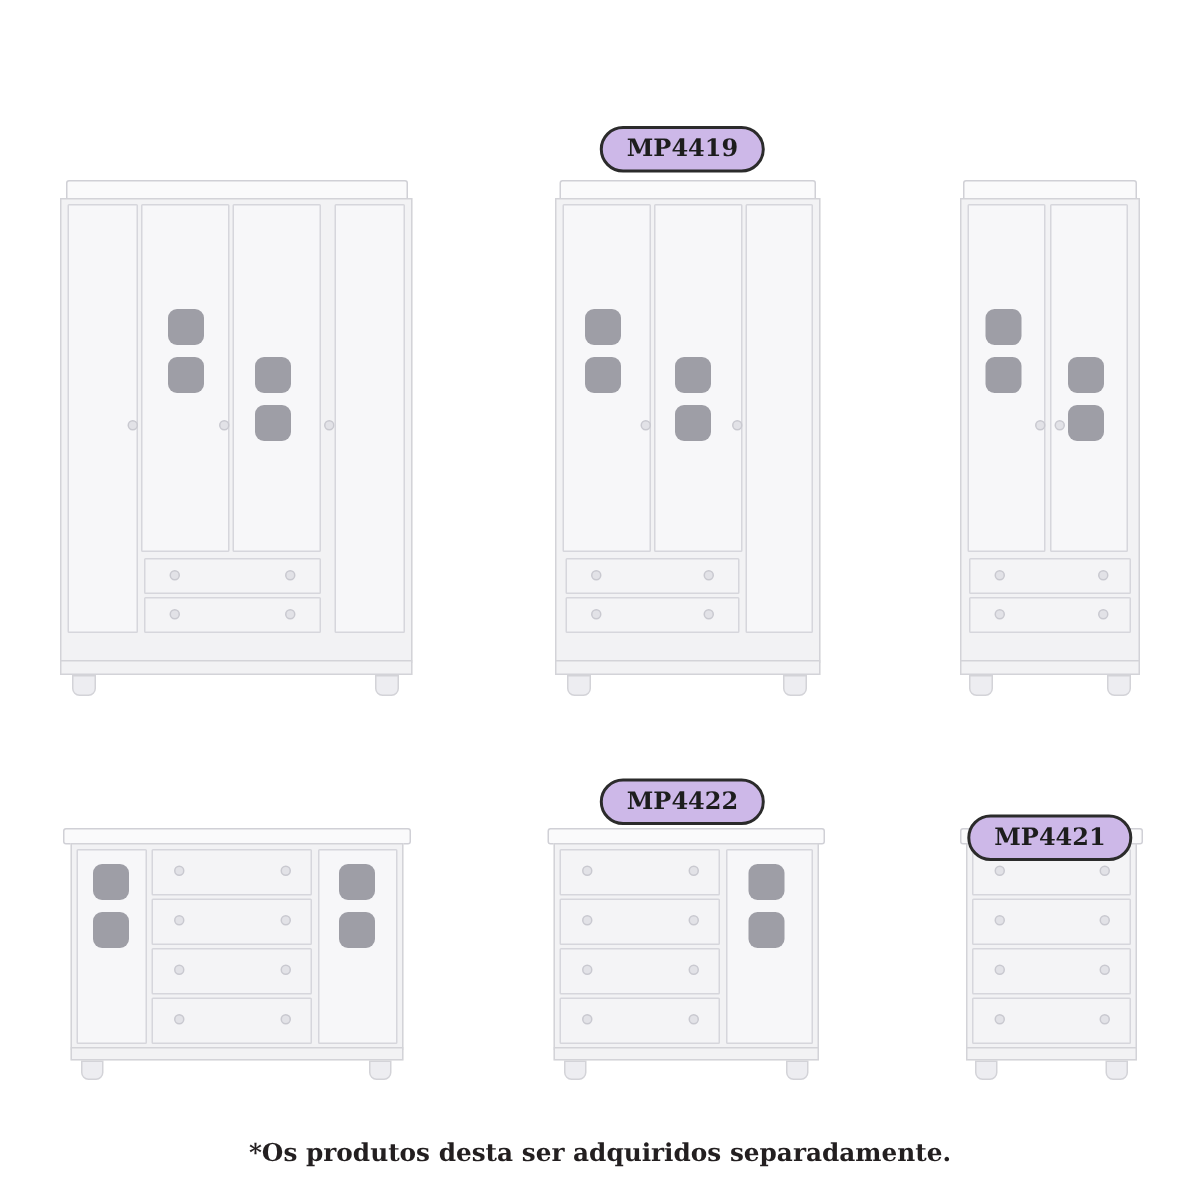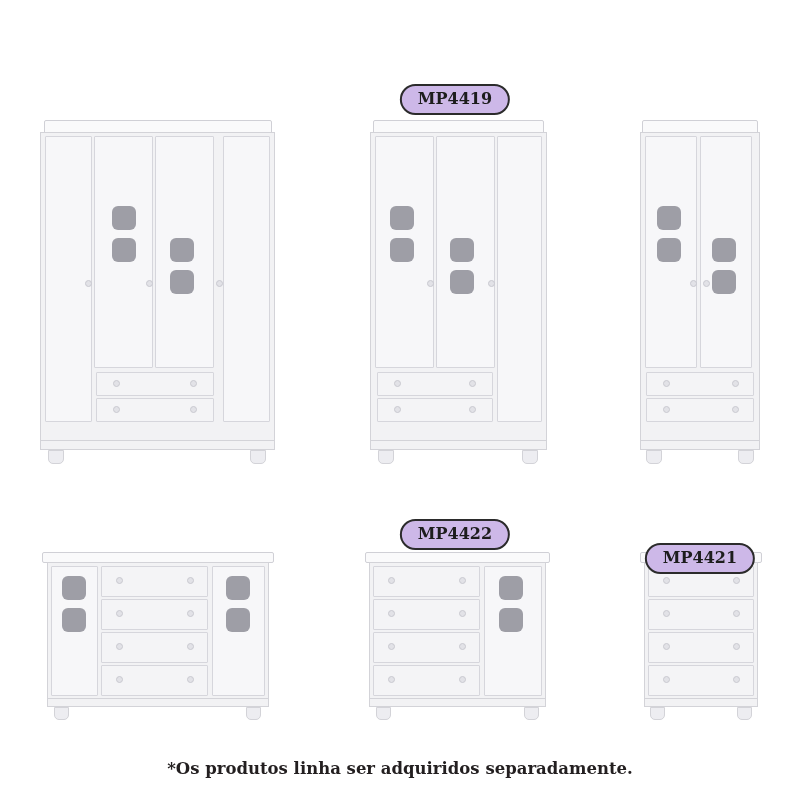--- a/index.html
+++ b/index.html
@@ -299,15 +299,15 @@
     <div class="knob" style="left:93px; top:91px;"></div>
     <div class="drawer" style="left:8px; top:113px; width:106px; height:31px;"></div>
     <div class="knob" style="left:23px; top:124px;"></div>
     <div class="knob" style="left:93px; top:124px;"></div>
 
     <div class="footrail" style="left:4px; top:146px; width:114px; height:9px;"></div>
     <div class="leg" style="left:10px; top:155px; width:15px; height:13px; border-radius:0 0 5px 5px;"></div>
     <div class="leg" style="left:97px; top:155px; width:15px; height:13px; border-radius:0 0 5px 5px;"></div>
   </div>
 
-  <div class="footnote">*Os produtos linha ser adquiridos separadamente.</div>
+  <div class="footnote">*Os produtos desta ser adquiridos separadamente.</div>
 
 </div>
 
 </body></html>

